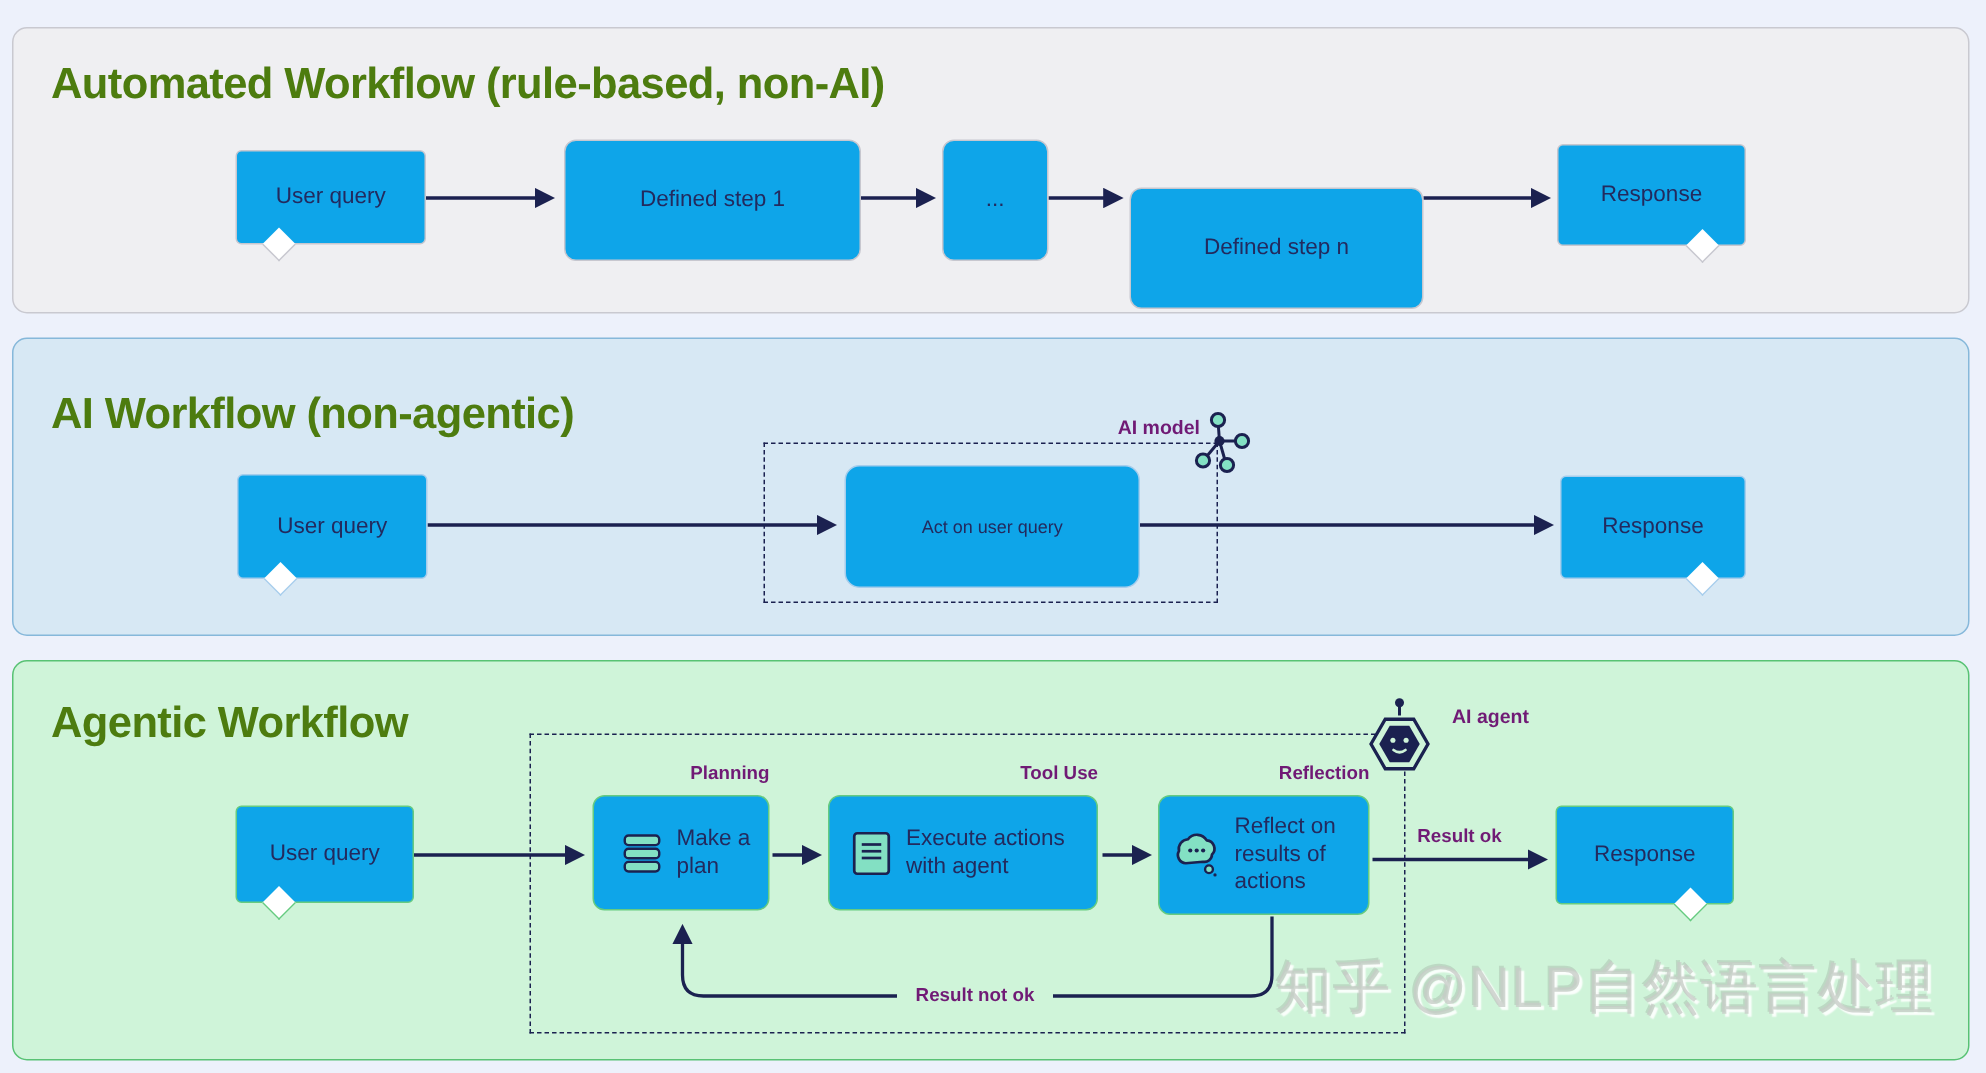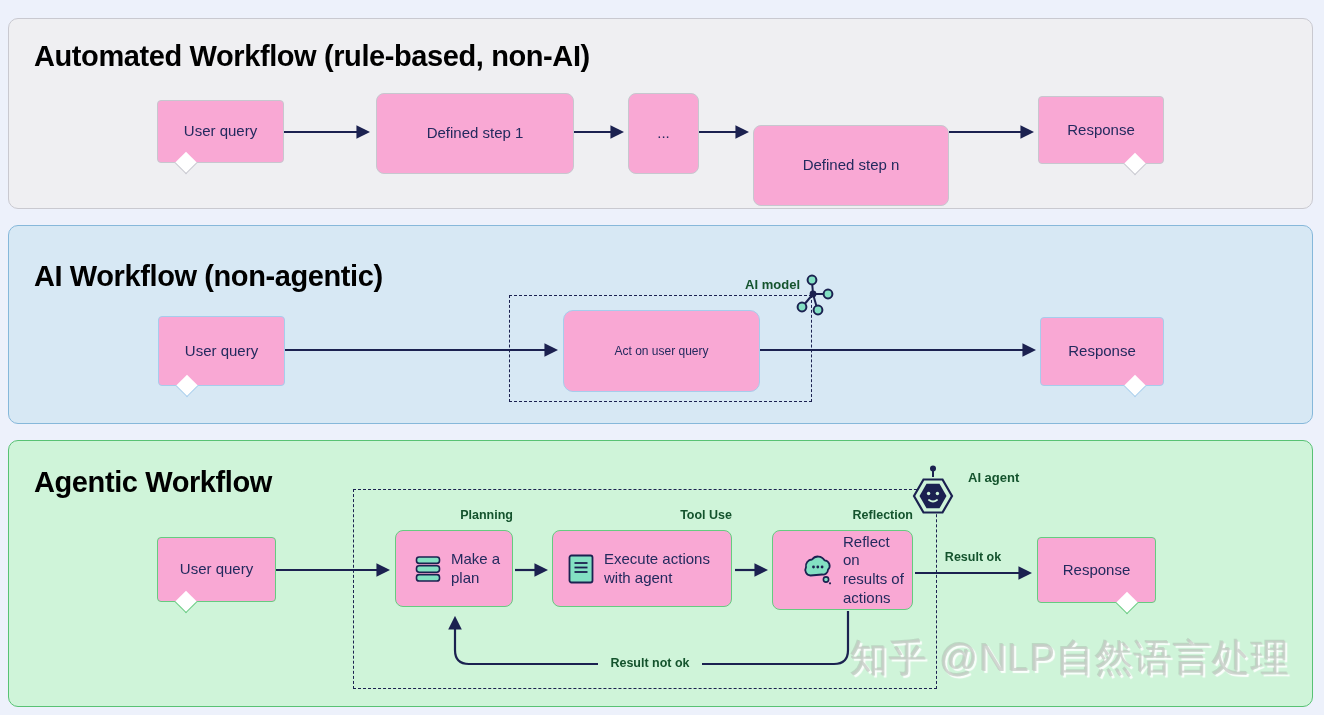--- a/index.html
+++ b/index.html
@@ -4,41 +4,41 @@
 <style>
   html,body{margin:0;padding:0;background:#edf1fb;}
   .canvas{position:relative;width:1324px;height:715px;background:#edf1fb;overflow:hidden;
           font-family:"Liberation Sans","DejaVu Sans",sans-serif;}
 
   .panel{position:absolute;left:8px;width:1303px;border-radius:10px;border:1.5px solid;z-index:0;}
   .panel-auto{top:18px;height:189px;background:#efeff2;border-color:#c9c9d0;}
   .panel-ai{top:225px;height:197px;background:#d7e8f4;border-color:#86b8da;}
   .panel-agentic{top:440px;height:265px;background:#cff4d9;border-color:#58c274;}
 
-  .title{position:absolute;margin:0;font-size:29px;font-weight:700;color:#000000;
+  .title{position:absolute;margin:0;font-size:29px;font-weight:700;color:#4d7c0f;
          letter-spacing:-0.4px;z-index:2;white-space:nowrap;}
 
   .node{position:absolute;display:flex;align-items:center;justify-content:center;
-        background:#f9a8d4;color:#232a5e;font-size:15px;line-height:1.25;z-index:10;
+        background:#0ea5e9;color:#232a5e;font-size:15px;line-height:1.25;z-index:10;
         text-align:center;}
   .box{border-radius:8px;border:1.5px solid;}
   .bubble{border-radius:4px;border:1.5px solid;}
   .bc-gray{border-color:#c7c7cf;}
   .bc-blue{border-color:#a6cdec;}
   .bc-green{border-color:#66cb80;}
 
   .tail{position:absolute;bottom:-8.5px;width:15px;height:15px;background:#fff;
         transform:rotate(45deg);border:0 solid;border-right-width:1.5px;border-bottom-width:1.5px;
         border-color:inherit;}
   .tail-left{left:20px;}
   .tail-right{right:20px;}
 
   .dashed{position:absolute;border:1.8px dashed #1b2150;z-index:1;background:transparent;}
 
-  .small-label{position:absolute;font-size:12.5px;font-weight:600;color:#14532d;z-index:11;
+  .small-label{position:absolute;font-size:12.5px;font-weight:600;color:#701a75;z-index:11;
                white-space:nowrap;}
   .align-right{text-align:right;}
   .align-center{text-align:center;}
 
   .iconbox{justify-content:flex-start;text-align:left;gap:10px;padding-left:15px;padding-right:8px;
            box-sizing:border-box;}
   .icon{flex:0 0 auto;display:block;}
 
   .floating-icon{position:absolute;z-index:12;}
 
@@ -151,21 +151,21 @@
         <rect x="1.5" y="1.5" width="23" height="27" rx="2" fill="#83e0c3" stroke="#1b2150" stroke-width="1.8"></rect>
         <g stroke="#1b2150" stroke-width="1.8">
           <line x1="6.5" y1="9" x2="19.5" y2="9"></line>
           <line x1="6.5" y1="13.5" x2="19.5" y2="13.5"></line>
           <line x1="6.5" y1="18" x2="19.5" y2="18"></line>
         </g>
       </svg>
       <span>Execute actions with agent</span>
     </div>
 
-    <div class="node box bc-green iconbox" style="left:772px;top:530px;width:141px;height:80px;gap:8px;padding-left:28px;">
+    <div class="node box bc-green iconbox" style="left:772px;top:530px;width:141px;height:80px;gap:8px;padding-left:8px;">
       <svg class="icon" width="34" height="32" viewBox="0 0 34 32">
         <path d="M9.5 21.5 a5.5 5.5 0 0 1 -4.5 -8.2 a6.5 6.5 0 0 1 6 -7.8 a7.5 7.5 0 0 1 12.5 0.8 a5.5 5.5 0 0 1 3.5 9.4 a5 5 0 0 1 -6 4.8 z" fill="#83e0c3" stroke="#1b2150" stroke-width="1.8" stroke-linejoin="round"></path>
         <circle cx="12.5" cy="13" r="1.4" fill="#1b2150"></circle>
         <circle cx="16.8" cy="13" r="1.4" fill="#1b2150"></circle>
         <circle cx="21.1" cy="13" r="1.4" fill="#1b2150"></circle>
         <circle cx="25" cy="25.5" r="2.6" fill="#83e0c3" stroke="#1b2150" stroke-width="1.6"></circle>
         <circle cx="29" cy="29.3" r="1.1" fill="#1b2150"></circle>
       </svg>
       <span>Reflect on results of actions</span>
     </div>

